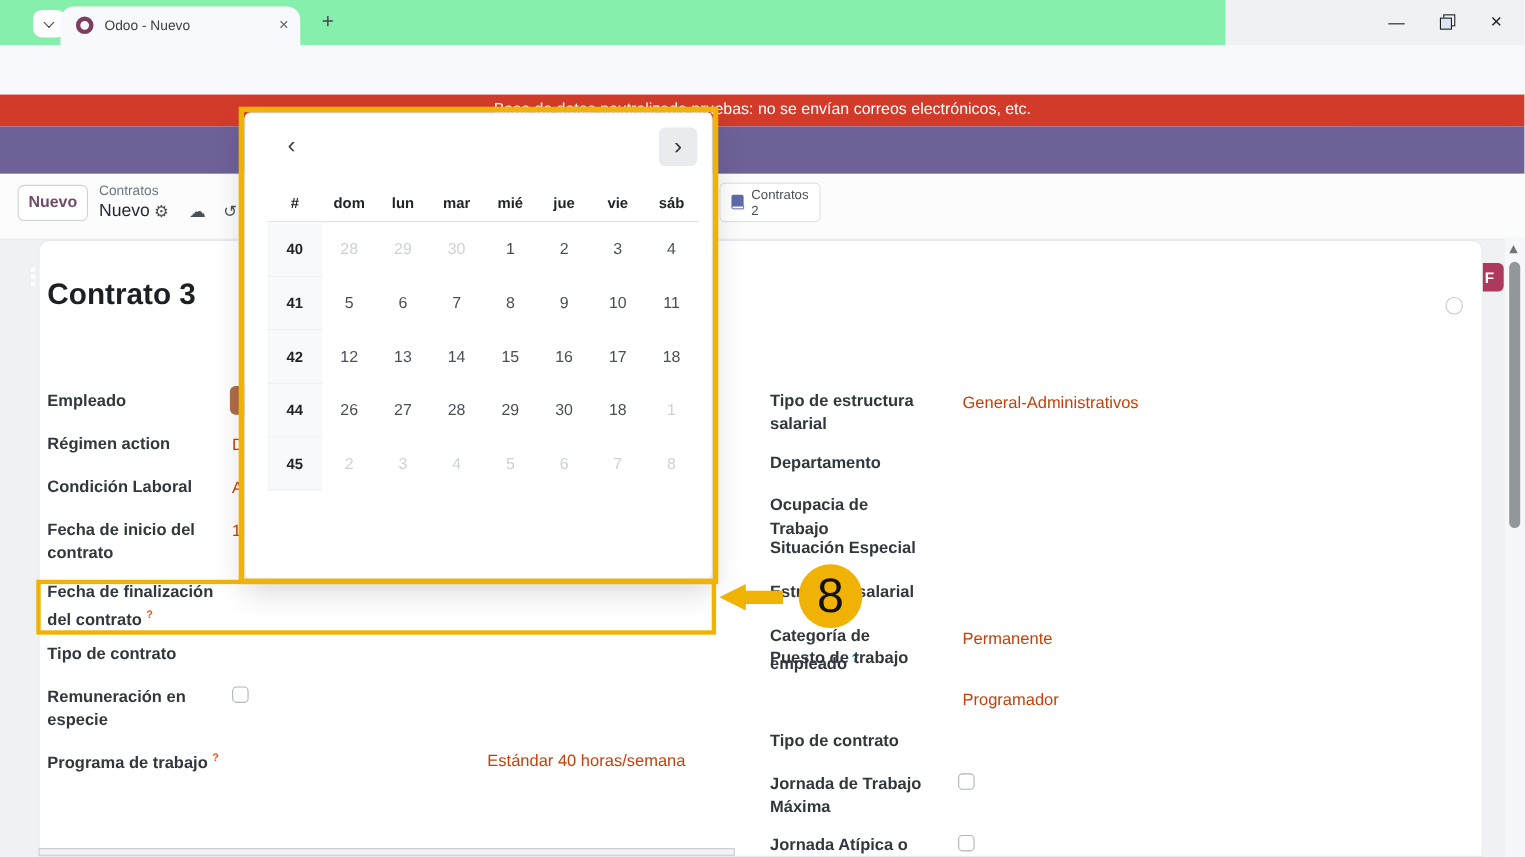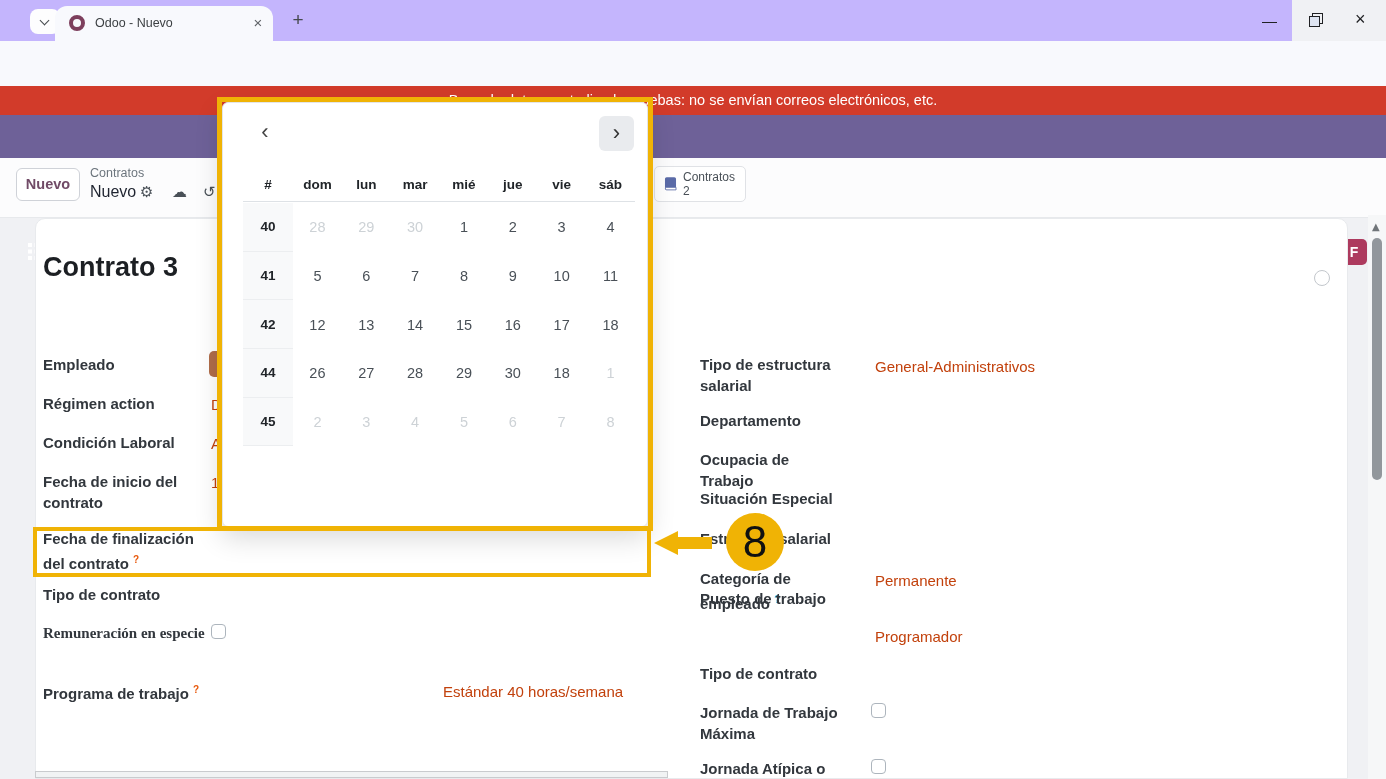--- a/index.html
+++ b/index.html
@@ -2,21 +2,21 @@
 <html><head>
 <meta charset="utf-8">
 <style>
   * { margin:0; padding:0; box-sizing:border-box; }
   html,body { width:1386px; height:779px; overflow:hidden; }
   body { font-family:"Liberation Sans", sans-serif; background:#f0f1f4; }
   #screen { position:relative; width:1386px; height:779px; }
   .abs { position:absolute; }
 
   
-  .tabstrip { left:0; top:0; width:1292px; height:41px; background:#c4b5fd; }
+  .tabstrip { left:0; top:0; width:1114px; height:41px; background:#86efac; }
   .tabsearch { left:30px; top:9px; width:30px; height:25px; background:#fdfdfe; border-radius:8px; }
   .chev-down { left:11px; top:8px; width:7px; height:7px; border-right:1.8px solid #45494d; border-bottom:1.8px solid #45494d; transform:rotate(45deg); }
   .tab { left:55px; top:6px; width:218px; height:35px; background:#f8f9fd; border-radius:12px 12px 0 0; }
   .favicon { left:14px; top:9px; width:16px; height:16px; border:4px solid #7d3f5d; border-radius:50%; }
   .tabtitle { left:40px; top:10px; font-size:12.5px; color:#3c4043; white-space:nowrap; }
   .tabclose { left:194px; top:8px; width:18px; height:18px; font-size:15px; color:#5f6368; text-align:center; line-height:18px; }
   .newtab { left:286px; top:8px; width:24px; height:24px; font-size:19px; color:#45494d; text-align:center; line-height:24px; }
   .winctl { top:12px; font-size:15px; color:#202124; }
   .restore-sq { left:1312px; top:13px; width:11px; height:11px; border:1.5px solid #202124; background:transparent; }
   .restore-sq2 { left:1309px; top:16px; width:11px; height:11px; border:1.5px solid #202124; background:#dee4f1; }
@@ -217,21 +217,21 @@
     <span class="fvalue lval" style="top:472px;">16</span>
   </div>
   <div class="lrow">
     <span class="flabel" style="top:528px;"><span>Fecha de finalización del contrato</span> <sup class="help orange">?</sup></span>
     <span class="fvalue lval" style="top:529px;"></span>
   </div>
   <div class="lrow">
     <span class="flabel" style="top:584px;">Tipo de contrato</span>
   </div>
   <div class="lrow">
-    <span class="flabel" style="top:623px;font-family:Liberation Serif, serif;">Remuneración en especie</span>
+    <span class="flabel" style="top:623px;">Remuneración en especie</span>
     <div class="checkbox" style="left:211px; top:624px;"></div>
   </div>
   <div class="lrow">
     <span class="flabel" style="top:679px;"><span>Programa de trabajo</span> <sup class="help orange">?</sup></span>
     <span class="fvalue abs" style="left:443px; top:681px;">Estándar 40 horas/semana</span>
   </div>
 
   <div class="rrow">
     <span class="flabel" style="top:354px;">Tipo de estructura salarial</span>
     <span class="fvalue rval" style="top:356px;">General-Administrativos</span>

